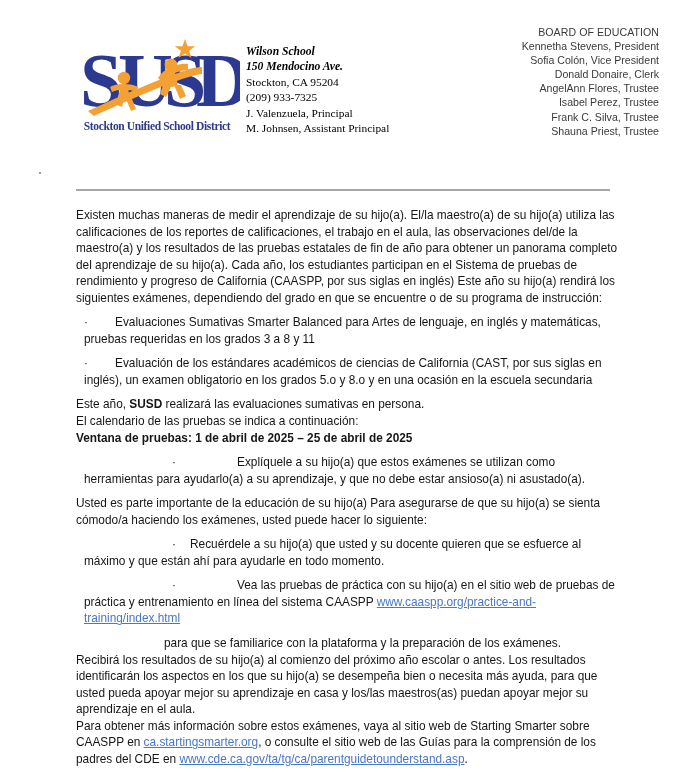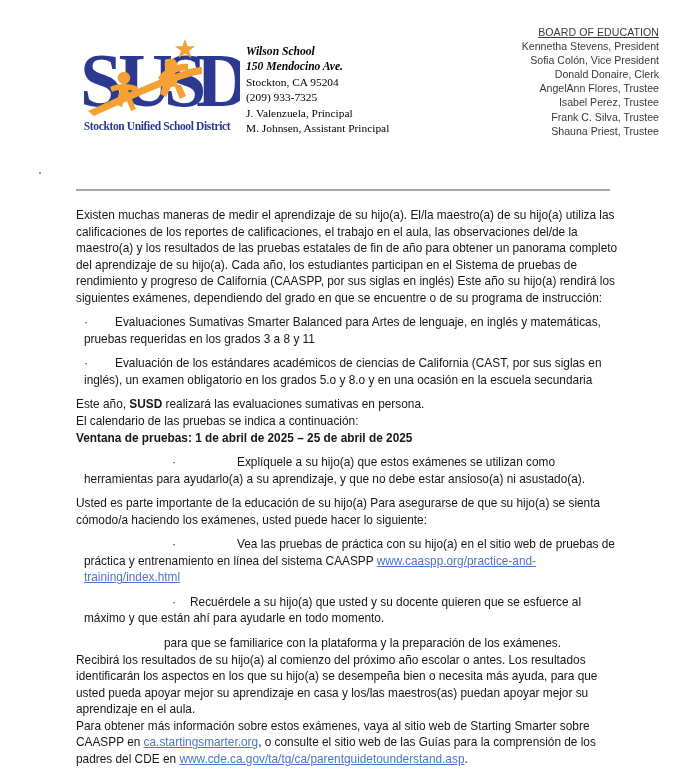--- a/index.html
+++ b/index.html
@@ -77,21 +77,20 @@
     right: 32px;
     top: 25px;
     text-align: right;
     font-family: "Liberation Sans", sans-serif;
     font-size: 10.6px;
     color: #3a3a3a;
     line-height: 14.1px;
   }
   .board-block .bb-head {
     letter-spacing: 0.05px;
-    text-decoration: underline;
   }
   .super-block {
     position: absolute;
     right: 32px;
     top: 150px;
     text-align: right;
     font-family: "Liberation Sans", sans-serif;
     font-size: 10.6px;
     color: #3a3a3a;
     line-height: 14.1px;
@@ -241,24 +240,24 @@
   <p class="p"><span>Este año,  </span><span class="b">SUSD</span><span> realizará las evaluaciones sumativas en persona.</span></p>
 
   <p class="p">El calendario de las pruebas se indica a continuación:</p>
 
   <p class="p b">Ventana de pruebas: 1 de abril de 2025 – 25 de abril de 2025</p>
 
   <p class="p bullet-row bullet-lead-2"><span class="bul">·</span><span class="bul-gap"></span><span>Explíquele a su hijo(a) que estos exámenes se utilizan como herramientas para ayudarlo(a) a su aprendizaje, y que no debe estar ansioso(a) ni asustado(a).</span></p>
 
   <p class="p">Usted es parte importante de la educación de su hijo(a) Para asegurarse de que su hijo(a) se sienta cómodo/a haciendo los exámenes, usted puede hacer lo siguiente:</p>
 
+  <p class="p bullet-row bullet-lead-3"><span class="bul">·</span><span class="bul-gap"></span><span>Recuérdele a su hijo(a) que usted y su docente quieren que se esfuerce al máximo y que están ahí para ayudarle en todo momento.</span></p>
+
   <p class="p bullet-row bullet-lead-2"><span class="bul">·</span><span class="bul-gap"></span><span>Vea las pruebas de práctica con su hijo(a) en el sitio web de pruebas de práctica y entrenamiento en línea del sistema CAASPP </span><span class="link">www.caaspp.org/practice-and-training/index.html</span></p>
 
-  <p class="p bullet-row bullet-lead-3"><span class="bul">·</span><span class="bul-gap"></span><span>Recuérdele a su hijo(a) que usted y su docente quieren que se esfuerce al máximo y que están ahí para ayudarle en todo momento.</span></p>
-
   <p class="p sub-indent">para que se familiarice con la plataforma y la preparación de los exámenes.</p>
 
   <p class="p">Recibirá los resultados de su hijo(a) al comienzo del próximo año escolar o antes. Los resultados identificarán los aspectos en los que su hijo(a) se desempeña bien o necesita más ayuda, para que usted pueda apoyar mejor su aprendizaje en casa y los/las maestros(as) puedan apoyar mejor su aprendizaje en el aula.</p>
 
   <p class="p"><span>Para obtener más información sobre estos exámenes, vaya al sitio web de Starting Smarter sobre CAASPP en </span><span class="link">ca.startingsmarter.org</span><span>, o consulte el sitio web de las Guías para la comprensión de los padres del CDE en </span><span class="link">www.cde.ca.gov/ta/tg/ca/parentguidetounderstand.asp</span><span>.</span></p>
 
 
   <div class="gap"></div>
 
   <p class="p">Atentamente,</p>

